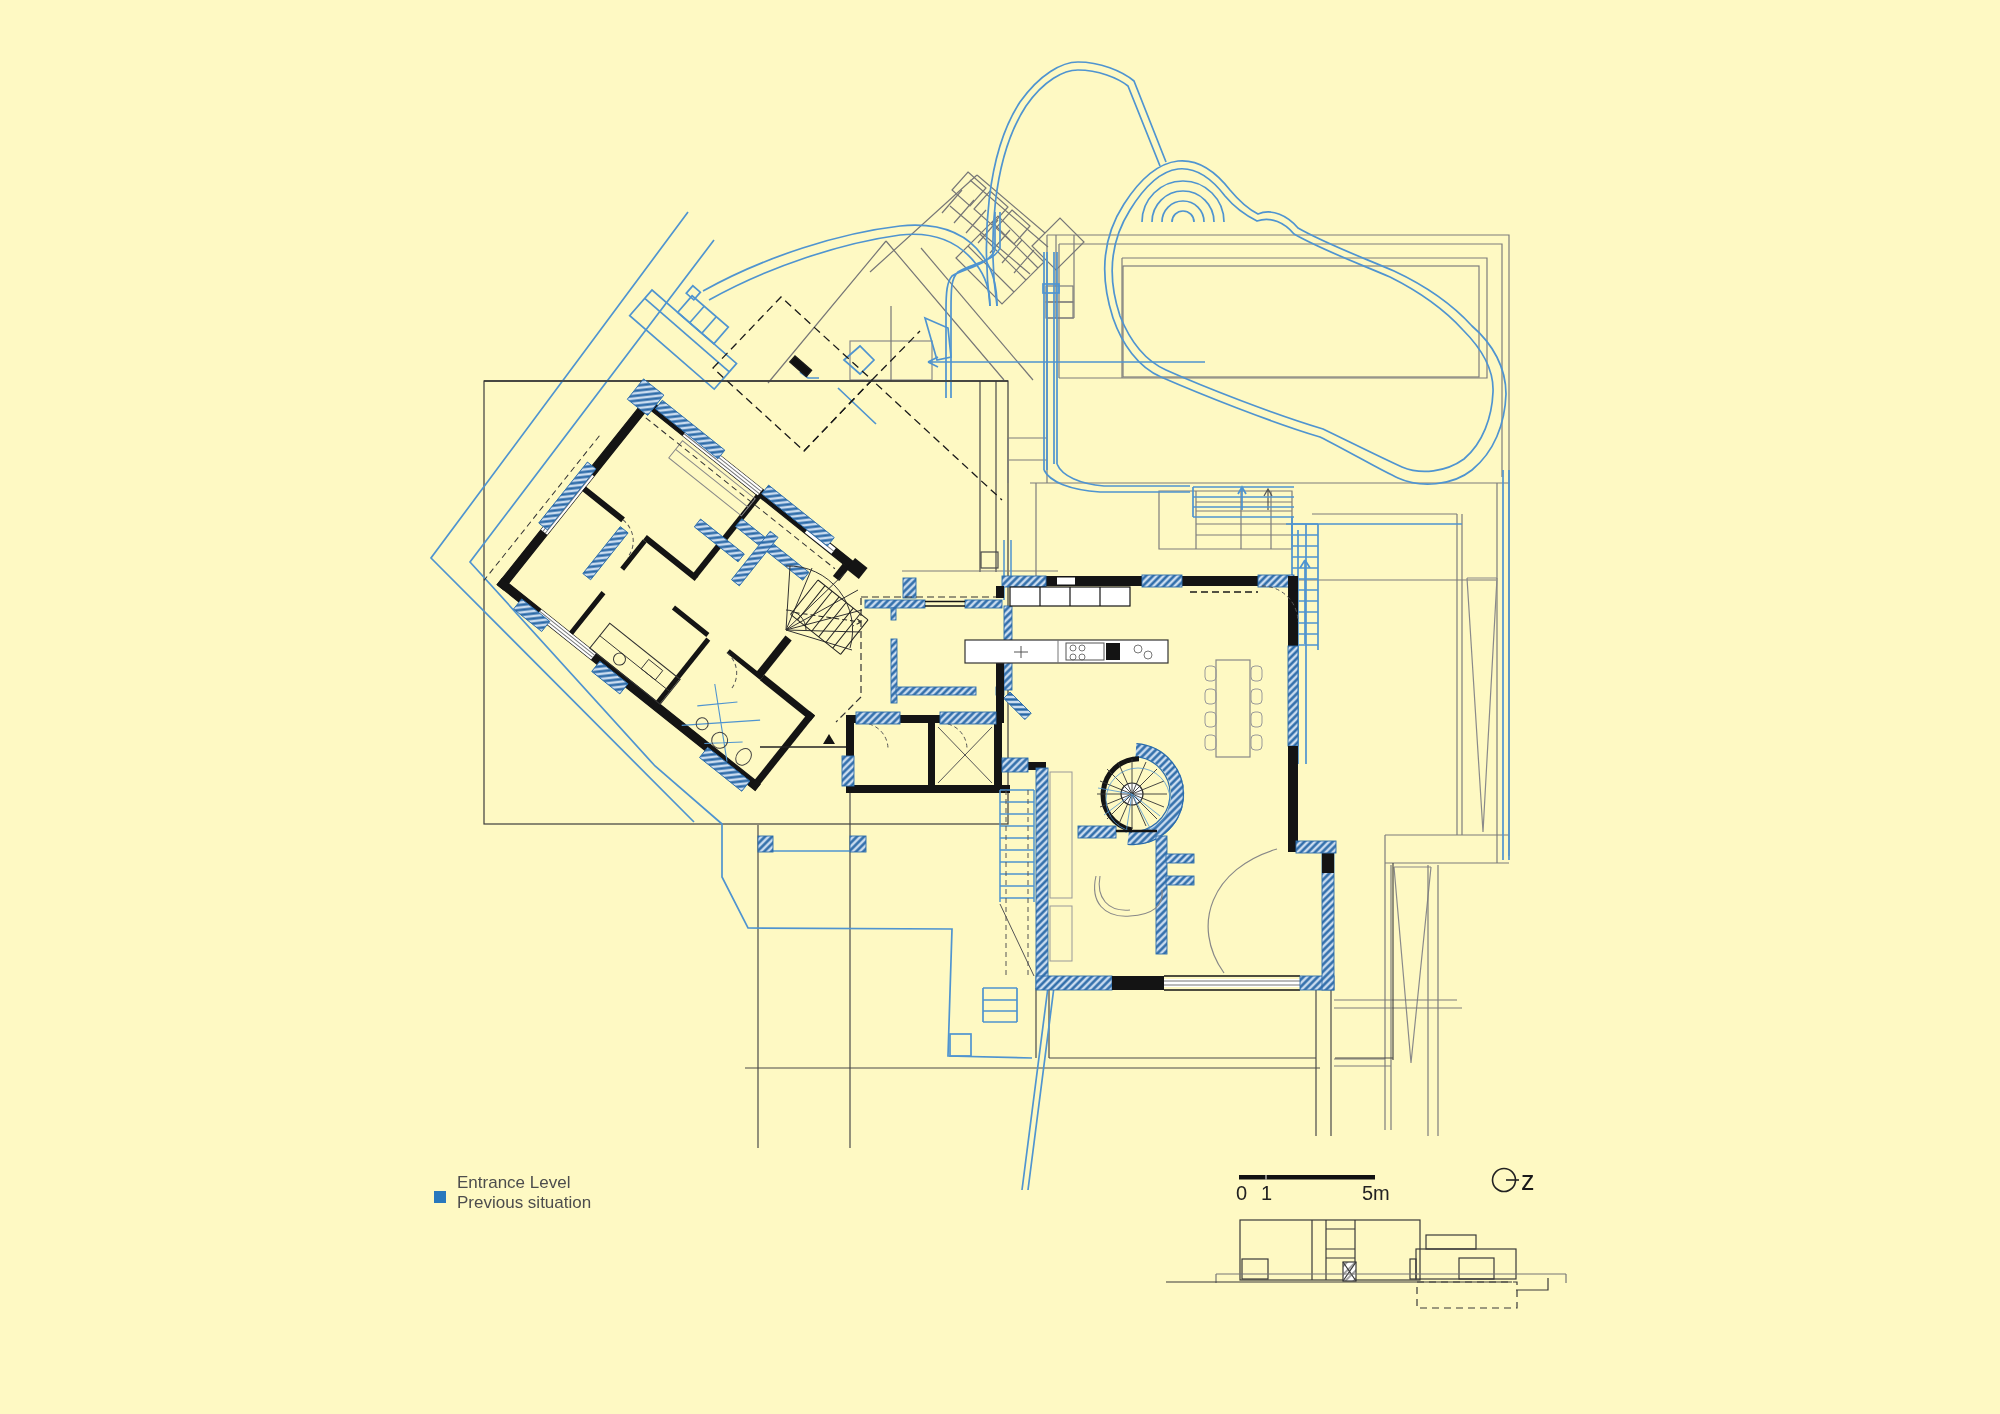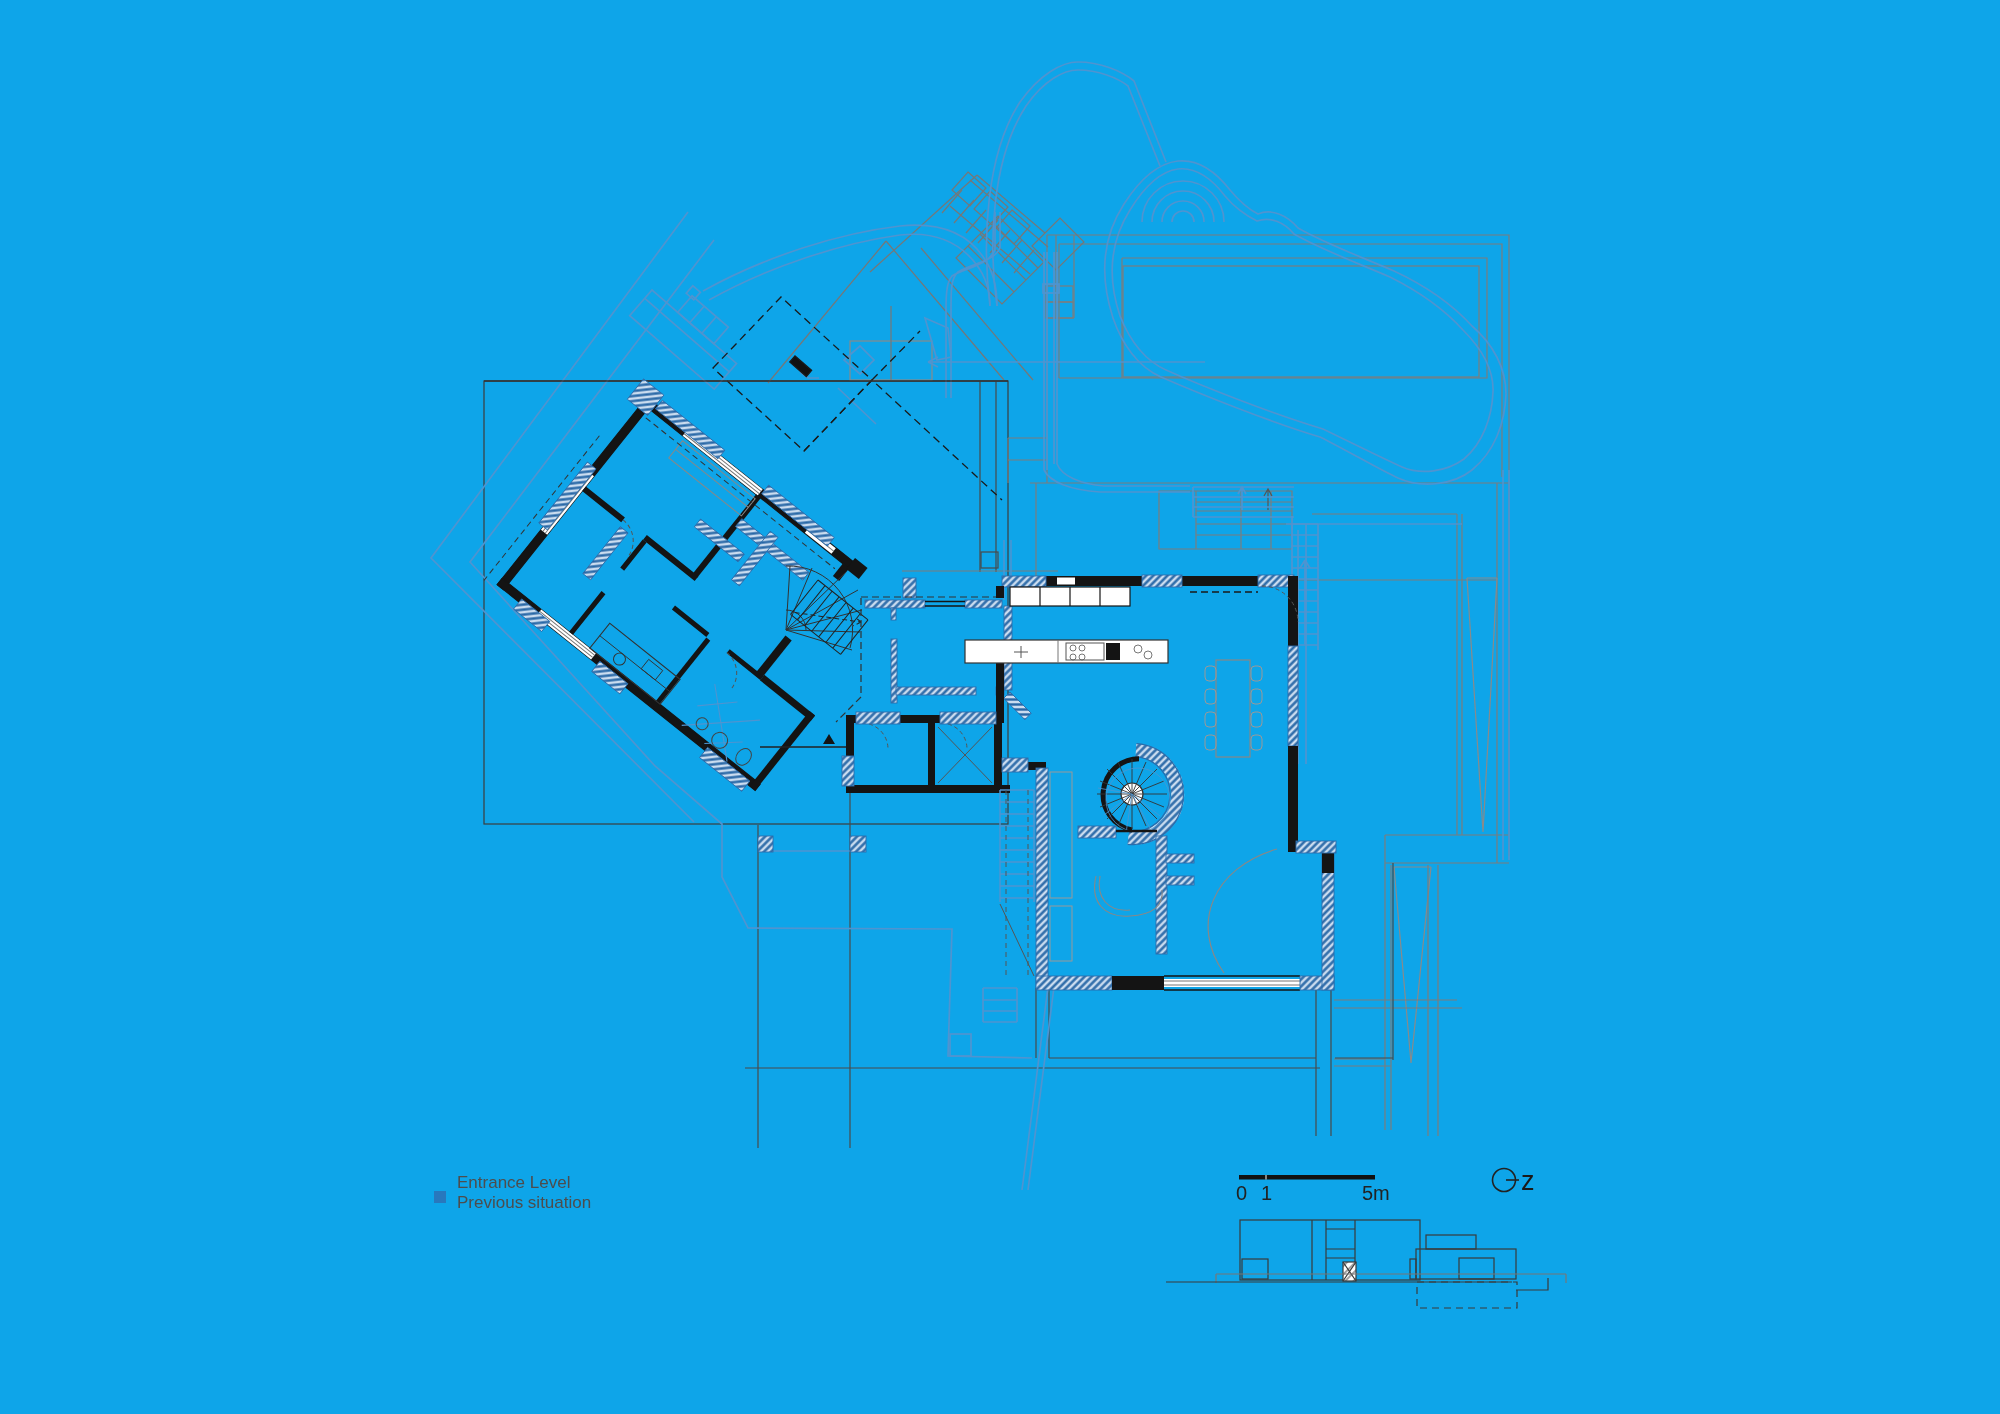--- a/index.html
+++ b/index.html
@@ -1,16 +1,16 @@
 <!DOCTYPE html>
 <html><head>
 <meta charset="utf-8">
 <style>
 html,body{margin:0;padding:0;}
-.page{position:relative;width:2000px;height:1414px;background:#0ea5e9;overflow:hidden;font-family:"Liberation Sans",sans-serif;}
+.page{position:relative;width:2000px;height:1414px;background:#fef9c3;overflow:hidden;font-family:"Liberation Sans",sans-serif;}
 </style>
 </head>
 <body>
 <div class="page">
 <svg width="2000" height="1414" viewBox="0 0 2000 1414">
 <defs>
 <pattern id="bh" width="5" height="5" patternUnits="userSpaceOnUse" patternTransform="rotate(45)">
 <rect width="5" height="5" fill="#cadcef"></rect>
 <line x1="2.5" y1="0" x2="2.5" y2="5" stroke="#2767a6" stroke-width="2.4"></line>
 </pattern>

